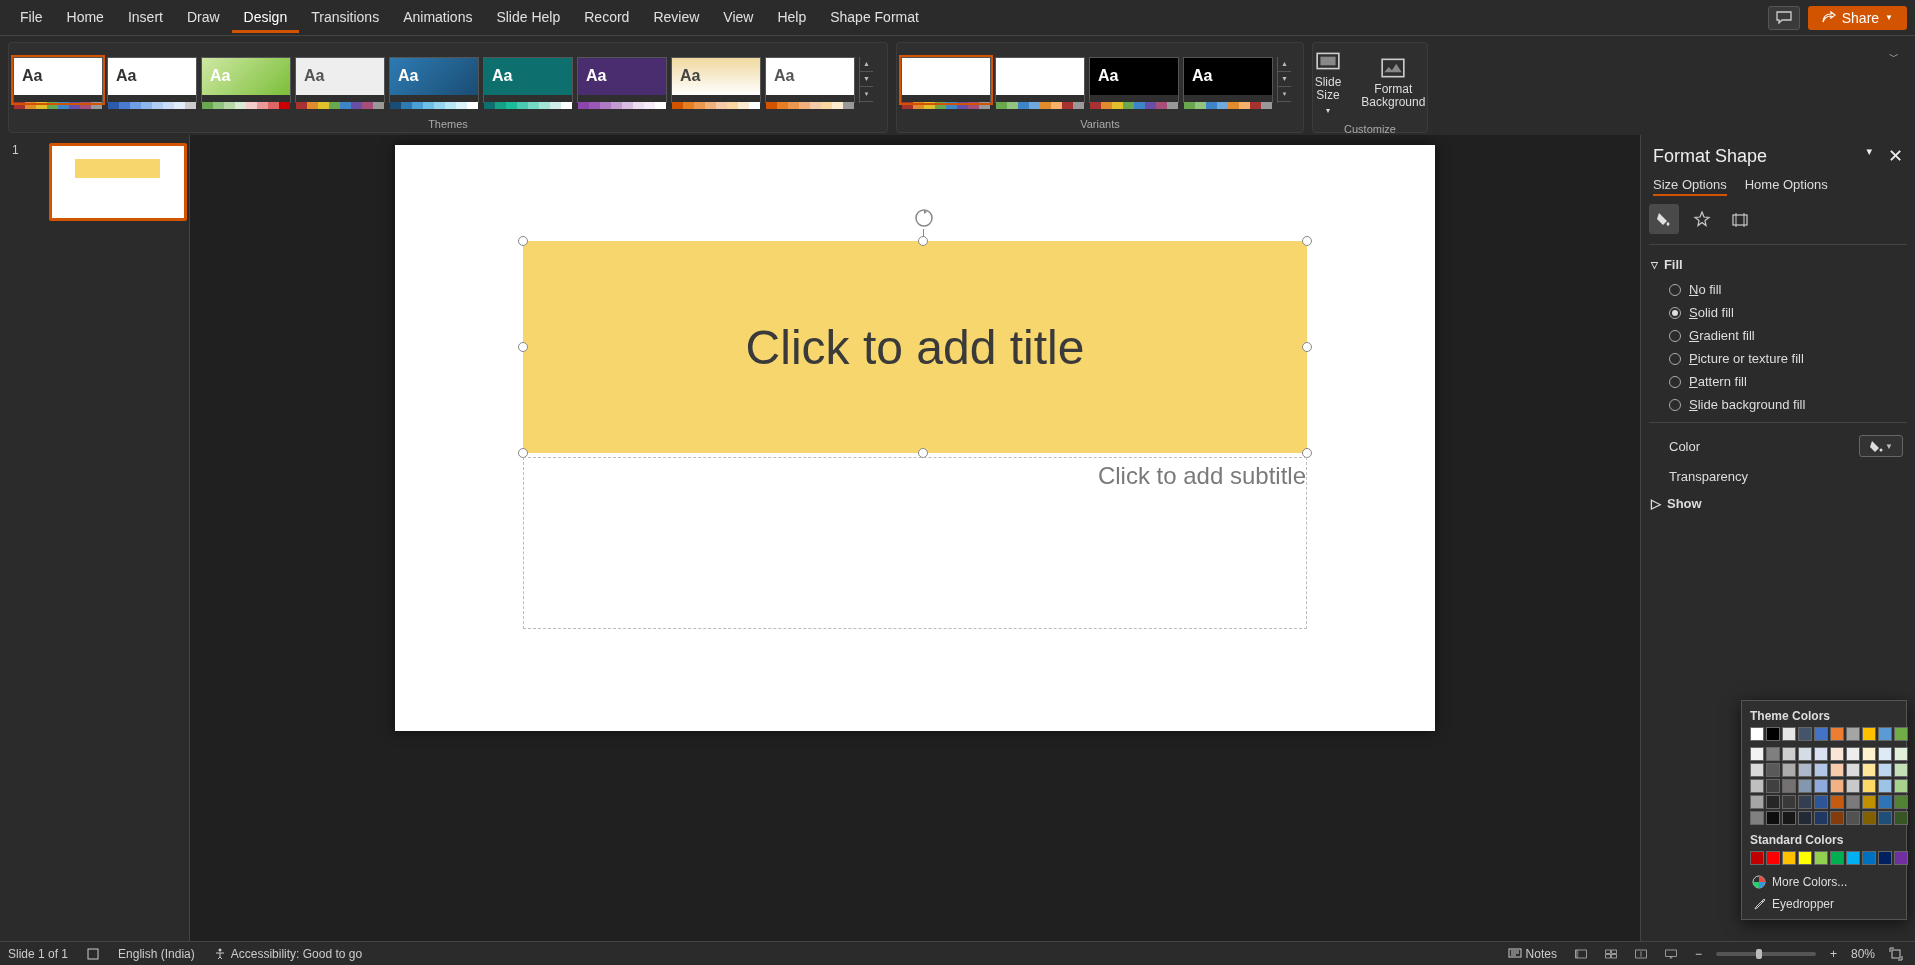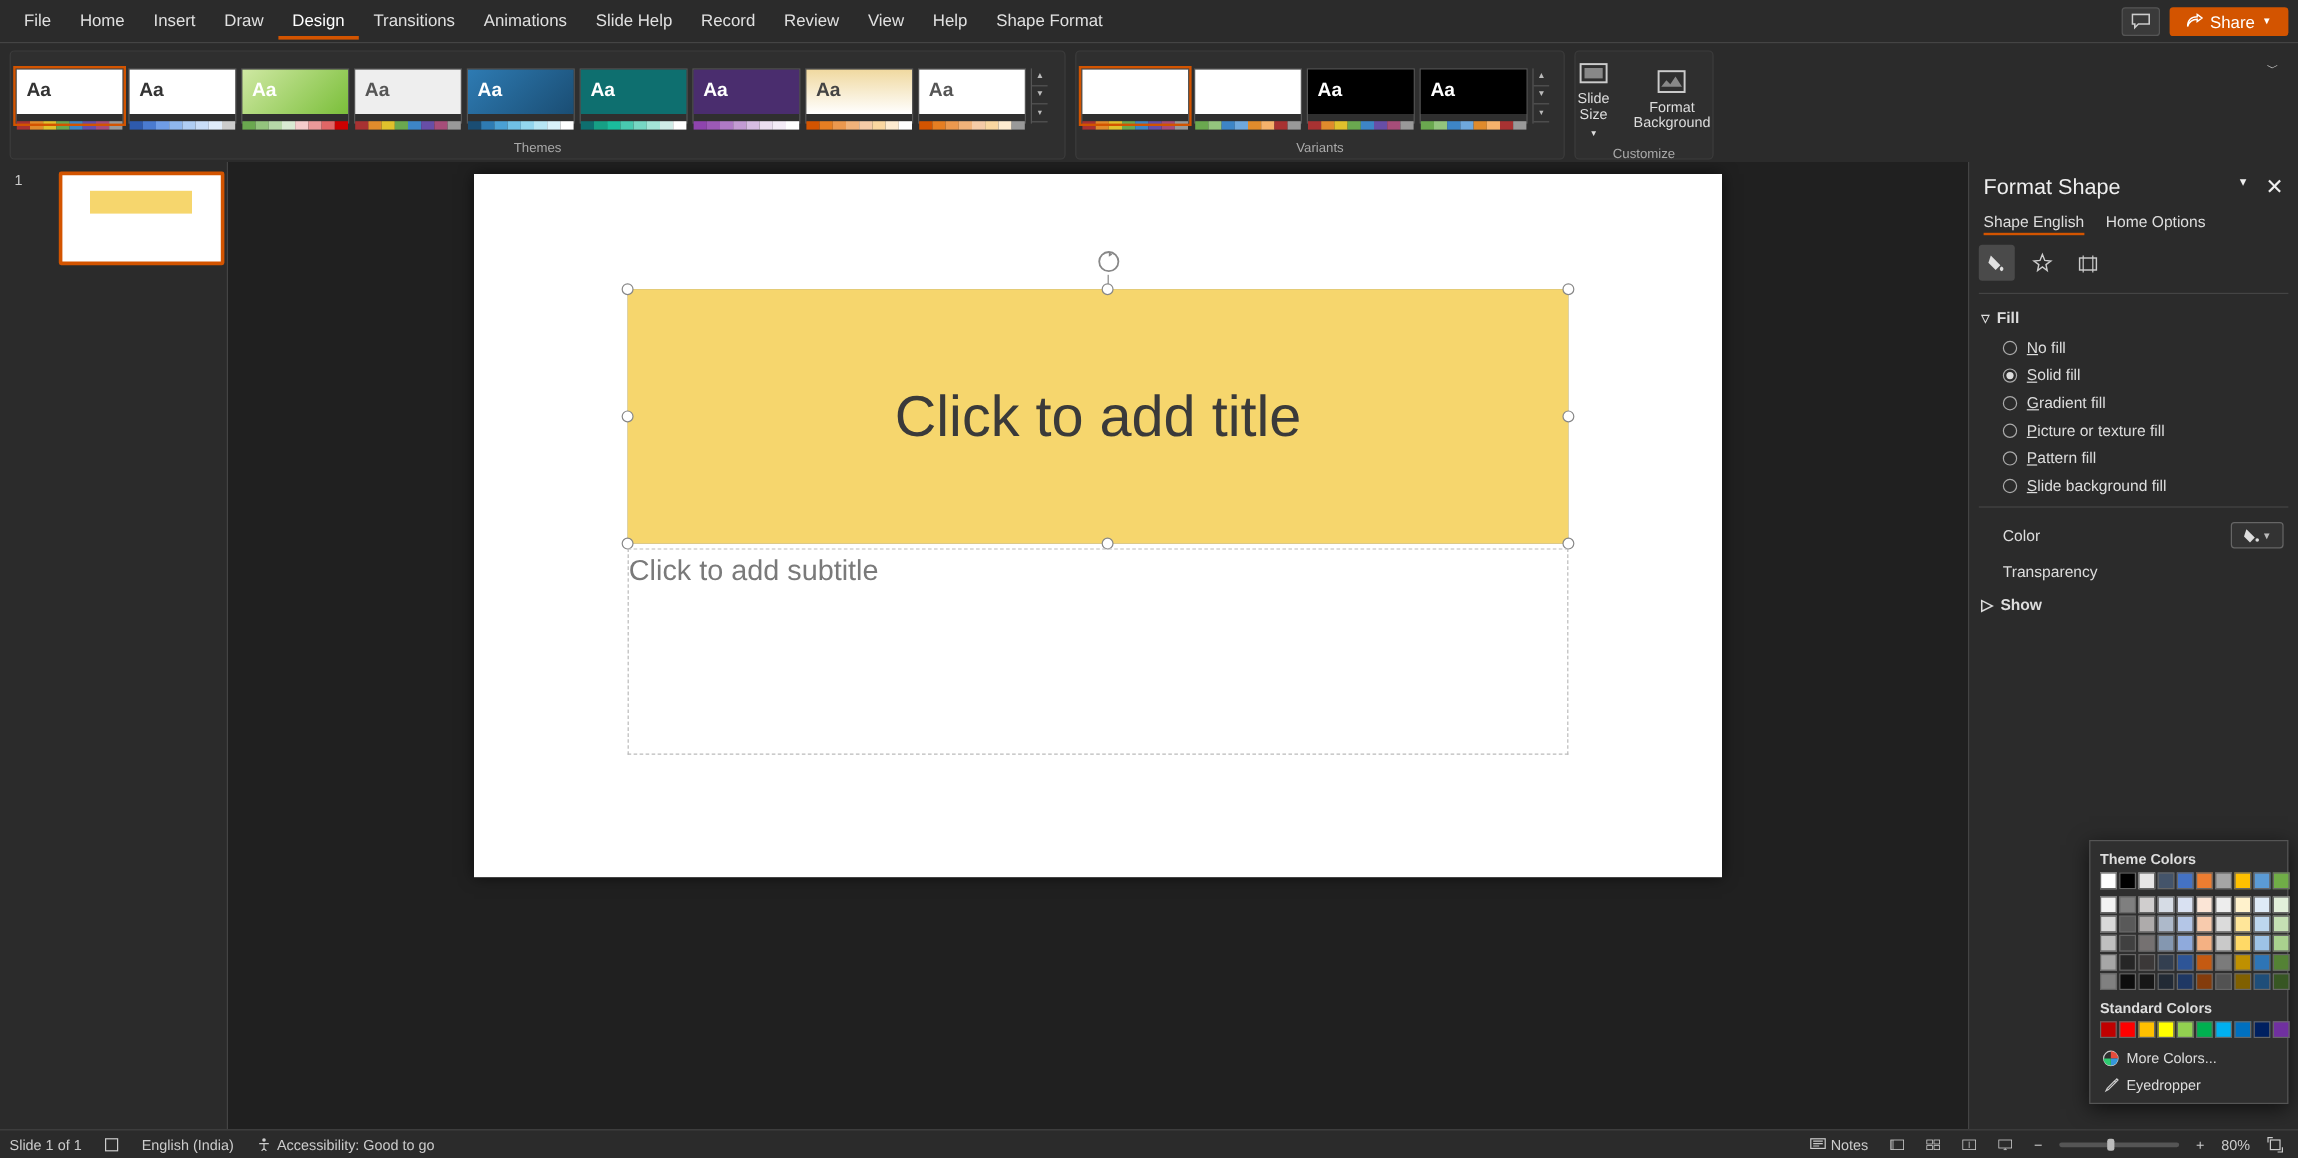--- a/index.html
+++ b/index.html
@@ -42,21 +42,21 @@
 
     
     .editor{flex:1;background:#202020;display:flex;align-items:flex-start;justify-content:center;overflow:auto;padding:10px;}
     .slide{width:1040px;height:586px;background:#fff;margin-top:0;position:relative;box-shadow:0 0 12px rgba(0,0,0,.6);}
     .title-box{position:absolute;left:128px;top:96px;width:784px;height:212px;background:#f6d66d;display:flex;align-items:center;justify-content:center;}
     .title-box .ph{font-size:48px;color:#3a3a3a;}
     .sel-handle{position:absolute;width:10px;height:10px;background:#fff;border:1px solid #888;border-radius:50%;}
     .sel-border{position:absolute;border:1px solid #888;}
     .rotate-handle{position:absolute;left:518px;top:62px;width:22px;height:22px;color:#888;}
     .rotate-line{position:absolute;left:528px;top:84px;width:1px;height:14px;background:#888;}
-    .subtitle-box{position:absolute;left:128px;top:312px;width:784px;height:172px;border:1px dashed #bbb;display:flex;align-items:flex-start;justify-content:flex-start;padding-top:4px;}
+    .subtitle-box{position:absolute;left:128px;top:312px;width:784px;height:172px;border:1px dashed #bbb;display:flex;align-items:flex-start;justify-content:flex-end;padding-top:4px;}
     .subtitle-box .ph{font-size:24px;color:#7a7a7a;}
 
     
     .pane{width:275px;background:#2b2b2b;border-left:1px solid #444;color:#ddd;display:flex;flex-direction:column;font-size:13px;}
     .pane-header{display:flex;align-items:center;justify-content:space-between;padding:10px 12px;font-size:18px;color:#eee;}
     .pane-header-icons{display:flex;gap:16px;}
     .pane-tabs{display:flex;gap:18px;padding:0 12px 8px;font-size:13px;}
     .pane-icons{display:flex;gap:8px;padding:0 8px 10px;}
     .pane-icon{width:30px;height:30px;display:flex;align-items:center;justify-content:center;border-radius:3px;}
     .pane-icon.active{background:#4a4a4a;}
@@ -266,21 +266,21 @@
 
   <div class="pane" style="position:relative;">
     <div class="pane-header">
       <span>Format Shape</span>
       <div class="pane-header-icons">
         <span style="cursor:pointer;font-size:11px;">▾</span>
         <span style="cursor:pointer;">✕</span>
       </div>
     </div>
     <div class="pane-tabs">
-      <span style="border-bottom:2px solid #d35400;padding-bottom:2px;">Shape English</span>
+      <span style="border-bottom:2px solid #d35400;padding-bottom:2px;">Size Options</span>
       <span>Home Options</span>
     </div>
     <div class="pane-icons">
       <div class="pane-icon active">
           <svg width="18" height="18" viewBox="0 0 18 18">
             <path d="M4 3l8 8-4 4-6-6z" fill="#e0e0e0"></path>
             <path d="M13 12c2 1 2 3 0 4-2-1-2-3 0-4z" fill="#e0e0e0"></path>
           </svg>
         </div>
       <div class="pane-icon">

